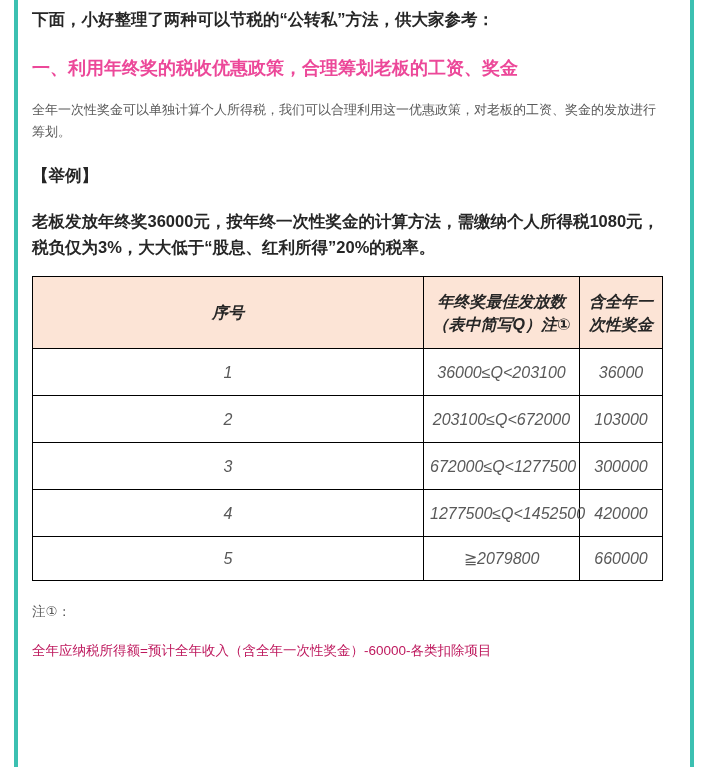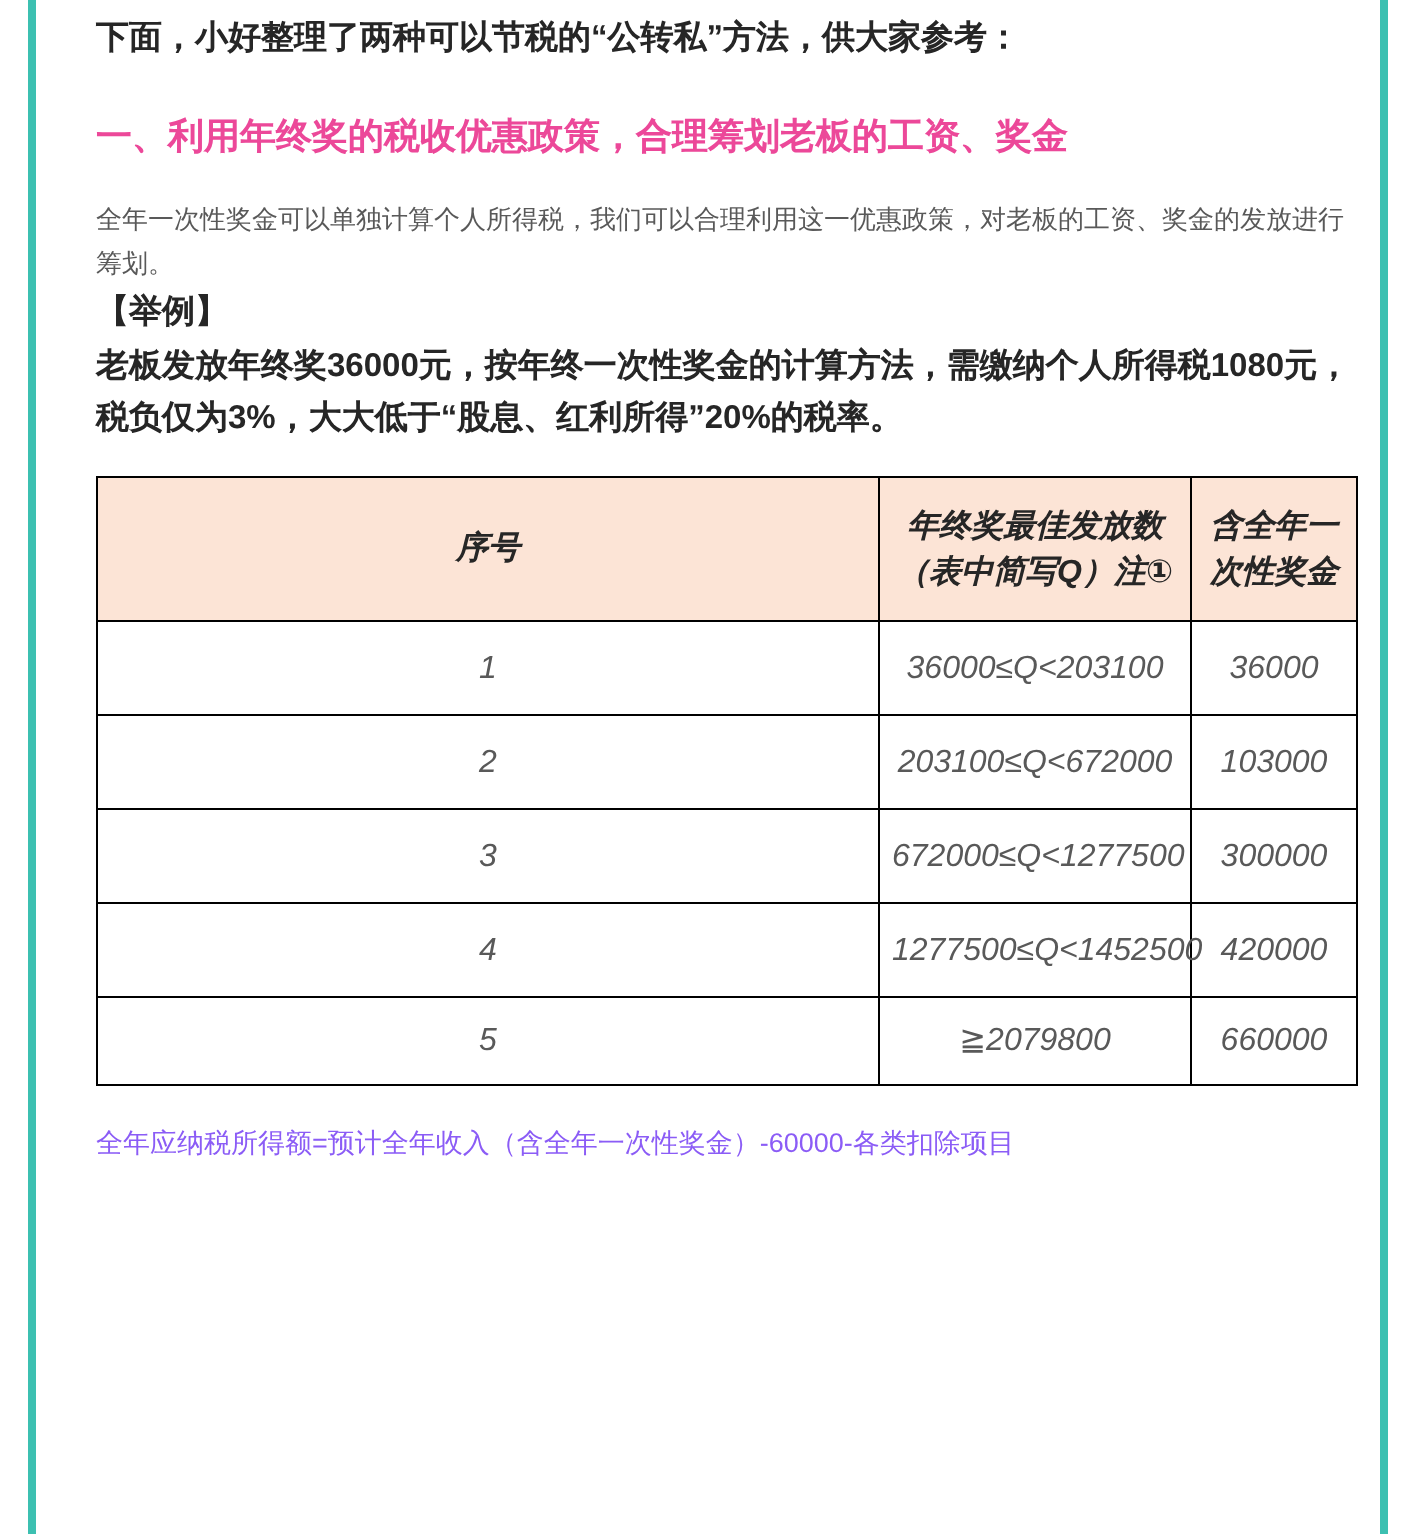--- a/index.html
+++ b/index.html
@@ -15,21 +15,21 @@
     background: #ffffff;
   }
   .rule-left, .rule-right {
     position: absolute; top: 0; bottom: 0; width: 4px;
     background: #3CC0B1;
   }
   .rule-left  { left: 14px; }
   .rule-right { left: 690px; }
   .content {
     position: absolute;
-    left: 48px; top: 0;
+    left: 32px; top: 0;
     width: 632px; height: 767px;
   }
   .intro {
     margin-top: 9px;
     font-size: 16.5px; font-weight: bold;
     color: #262626;
     line-height: 1.3;
   }
   .section-heading {
     margin-top: 27px;
@@ -37,20 +37,21 @@
     color: #ec4899;
     line-height: 1.25;
   }
   .body-para {
     margin-top: 19px;
     font-size: 13px;
     color: #595959;
     line-height: 1.7;
   }
   .bold-para {
+    margin-top: 19px;
     font-size: 16.5px; font-weight: bold;
     color: #262626;
     line-height: 1.6;
   }
   .tax-table {
     margin-top: 16px;
     width: 630px;
     border-collapse: collapse;
     table-layout: fixed;
     font-style: italic;
@@ -80,21 +81,21 @@
   .col-amt { width: 83px; }
   .note-small {
     margin-top: 22px;
     font-size: 13.5px;
     color: #595959;
     line-height: 1.4;
   }
   .note-formula {
     margin-top: 20px;
     font-size: 13.5px;
-    color: #8b5cf6;
+    color: #be185d;
     line-height: 1.4;
   }
 </style>
 </head>
 <body>
 
 <div class="page">
   <div class="rule-left"></div>
   <div class="rule-right"></div>
 
@@ -145,17 +146,18 @@
           <td>420000</td>
         </tr>
         <tr>
           <td>5</td>
           <td>≧2079800</td>
           <td>660000</td>
         </tr>
       </tbody>
     </table>
 
+    <p class="note-small">注①：</p>
 
     <p class="note-formula">全年应纳税所得额=预计全年收入（含全年一次性奖金）-60000-各类扣除项目</p>
 
   </div>
 </div>
 
 </body></html>

